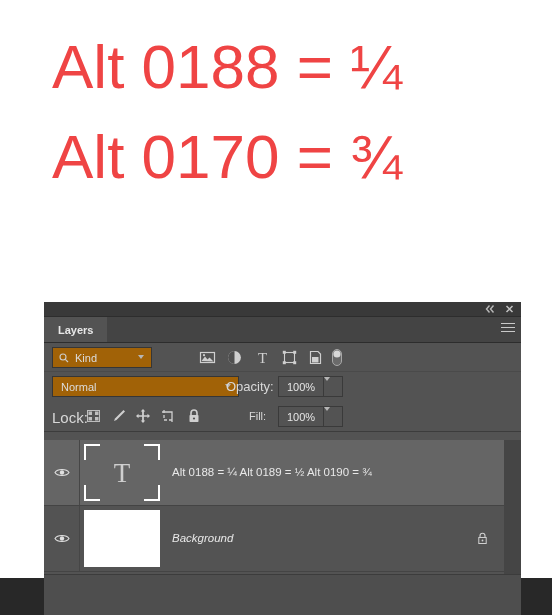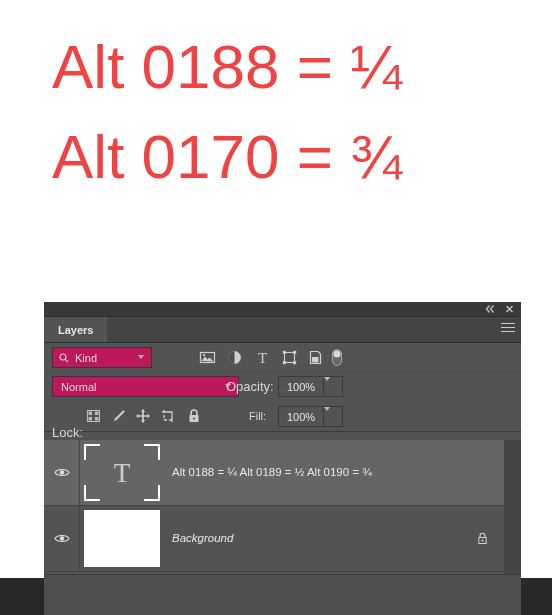--- a/index.html
+++ b/index.html
@@ -148,21 +148,21 @@
     height: 29px;
   }
   #lock-row {
     height: 31px;
     border-bottom: 1px solid #3c3c3c;
   }
 
   
   .combo {
     position: absolute;
-    background: #be185d;
+    background: #a16207;
     border: 1px solid #363636;
     box-sizing: border-box;
     color: #dcdcdc;
     font-size: 11px;
     cursor: pointer;
     user-select: none;
   }
   .combo .combo-label {
     position: absolute;
     left: 8px;
@@ -256,23 +256,23 @@
     border: 1px solid #3a3a3a;
     border-left: none;
     box-sizing: border-box;
     cursor: pointer;
   }
   #opacity-stepper .chev { right: 5px; top: 8px; }
 
   #lock-label {
     position: absolute;
     left: 8px;
-    top: 16px;
+    top: 1px;
     line-height: 31px;
-    font-size: 13px;
+    font-size: 15px;
     color: #d8d8d8;
   }
   .lock-icon {
     position: absolute;
     top: 7px;
     width: 16px;
     height: 16px;
     cursor: pointer;
   }
   #fill-label {

